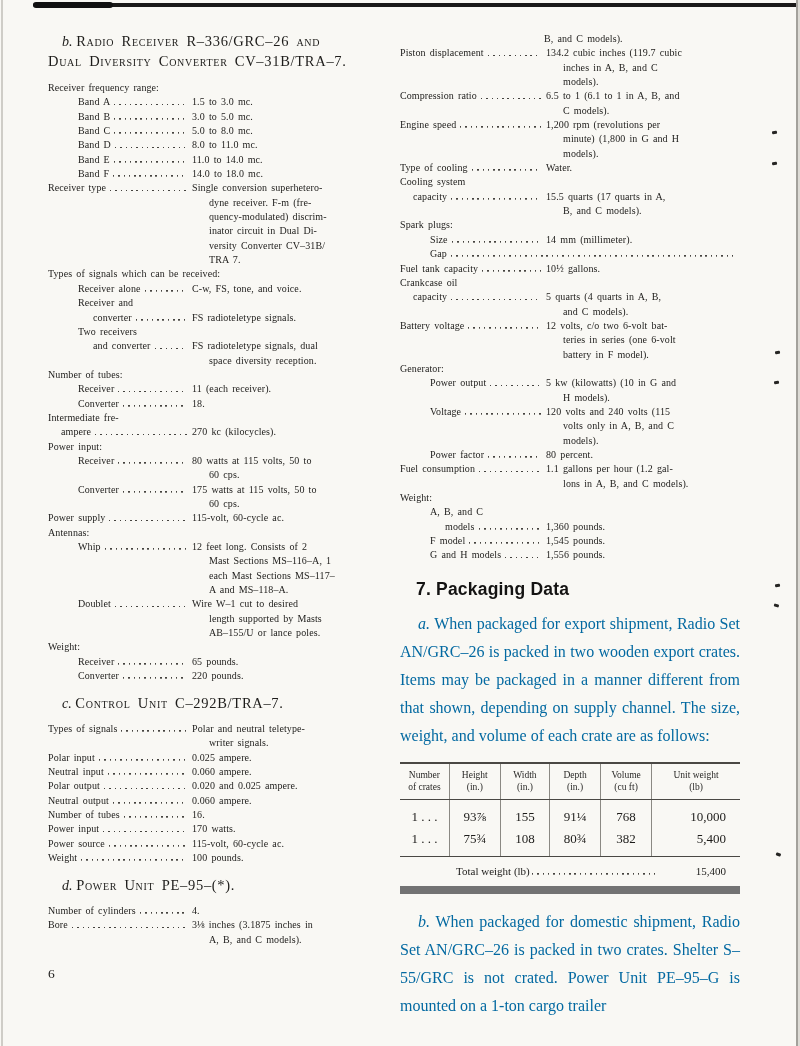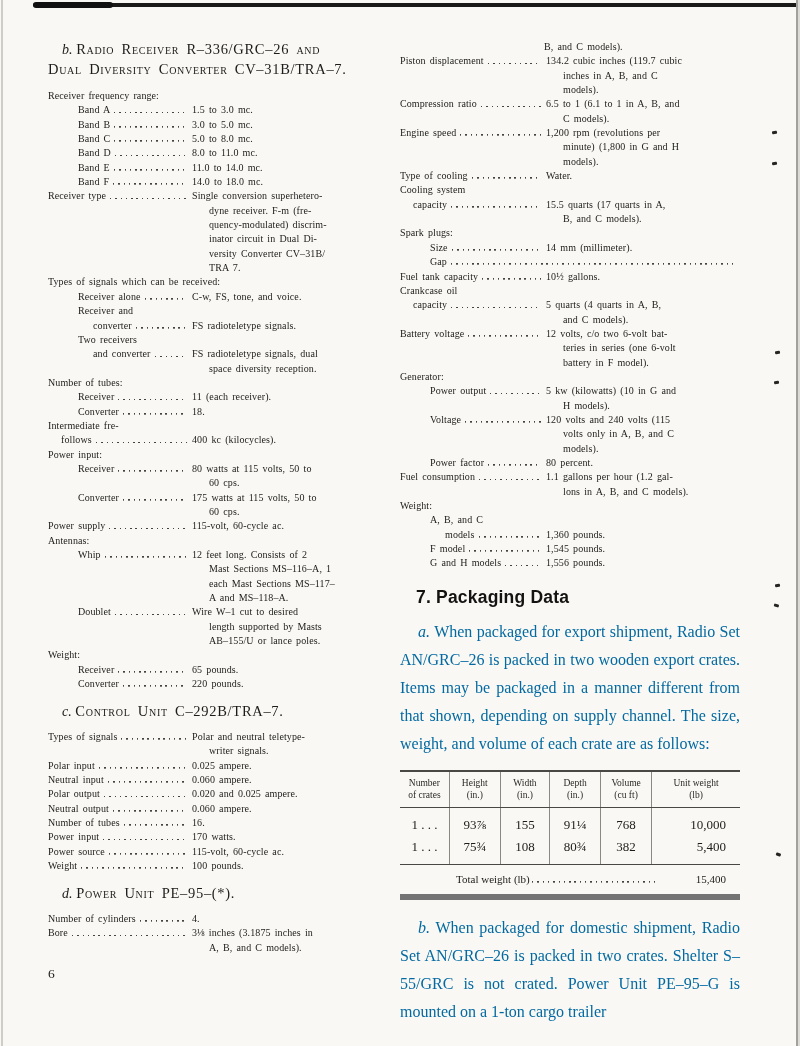--- a/index.html
+++ b/index.html
@@ -10,21 +10,21 @@
     font-family:"Liberation Serif","DejaVu Serif",serif; color:#1d1c1a;
   }
   
   .edge-top { position:absolute; top:3px; left:33px; right:0; height:4px; background:#1a1918; border-radius:2px; }
   .edge-top::before { content:""; position:absolute; left:0; top:-1px; width:80px; height:6px; background:#111; border-radius:3px; }
   .edge-left { position:absolute; left:1px; top:0; bottom:0; width:2px; background:#cfcdc7; }
   .edge-right { position:absolute; right:2px; top:0; bottom:0; width:2px; background:#a3a19b; }
   .edge-right2 { position:absolute; right:0; top:0; bottom:0; width:2px; background:#dddbd5; }
   .speck { position:absolute; width:5px; height:2.5px; background:#262523; border-radius:1px; transform:rotate(-8deg); }
 
-  .col { position:absolute; top:40px; }
+  .col { position:absolute; top:32px; }
   .col.left  { left:48px;  width:338px; }
   .col.right { left:400px; width:340px; }
 
   
   .specs { font-size:10px; line-height:14.35px; letter-spacing:0.1px; word-spacing:1.5px; }
   .row { display:flex; align-items:baseline; width:100%; }
   .lbl { white-space:pre; flex:none; }
   .ind1 .lbl { padding-left:13px; }
   .ind2 .lbl { padding-left:30px; }
   .ind3 .lbl { padding-left:45px; }
@@ -44,21 +44,21 @@
   .subhead .pfx { font-style:italic; font-size:14px; }
   .subhead .sc { font-variant:small-caps; letter-spacing:0.7px; word-spacing:3px; white-space:pre-line; }
   .sec7 { font-family:"Liberation Sans","DejaVu Sans",sans-serif; font-weight:bold; font-size:17.5px; line-height:22px; margin:15px 16px 10px; letter-spacing:0.2px; color:#141312; }
 
   
   .para { font-size:16px; line-height:28px; text-align:justify; text-indent:18px; color:#0369a1; }
   .para .pfx { font-style:italic; }
 
   
   table.crates { width:100%; border-collapse:collapse; margin:12px 0 14px;
-    border-top:2px solid #4a4844; border-bottom:6px solid #737373; }
+    border-top:2px solid #4a4844; border-bottom:8px solid #737373; }
   table.crates th {
     font-weight:normal; font-size:9.5px; line-height:12px; text-align:center;
     padding:5px 2px 6px; border-bottom:1.5px solid #4a4844; color:#2a2927;
   }
   table.crates th, table.crates tbody td { border-right:1px solid #8b8983; }
   table.crates th:last-child, table.crates tbody td:last-child { border-right:none; }
   table.crates tbody td { font-size:13px; line-height:16px; text-align:center; padding:3px 2px; }
   table.crates tbody tr:first-child td { padding-top:9px; }
   table.crates tbody tr:last-child td { padding-bottom:9px; border-bottom:1.5px solid #4a4844; }
   table.crates tbody td.cright, .tot-val { text-align:right; padding-right:14px; }
@@ -161,23 +161,23 @@
         </div>
         <div class="row ind2">
           <span class="lbl">Converter</span>
           <span class="dots"></span>
           <div class="val">18.</div>
         </div>
         <div class="row solo">
           <span class="lbl">Intermediate fre-</span>
         </div>
         <div class="row ind1">
-          <span class="lbl">follows</span>
-          <span class="dots"></span>
-          <div class="val">400 kc (kilocycles).</div>
+          <span class="lbl">ampere</span>
+          <span class="dots"></span>
+          <div class="val">270 kc (kilocycles).</div>
         </div>
         <div class="row solo">
           <span class="lbl">Power input:</span>
         </div>
         <div class="row ind2">
           <span class="lbl">Receiver</span>
           <span class="dots"></span>
           <div class="val">80 watts at 115 volts, 50 to<br>60 cps.</div>
         </div>
         <div class="row ind2">

